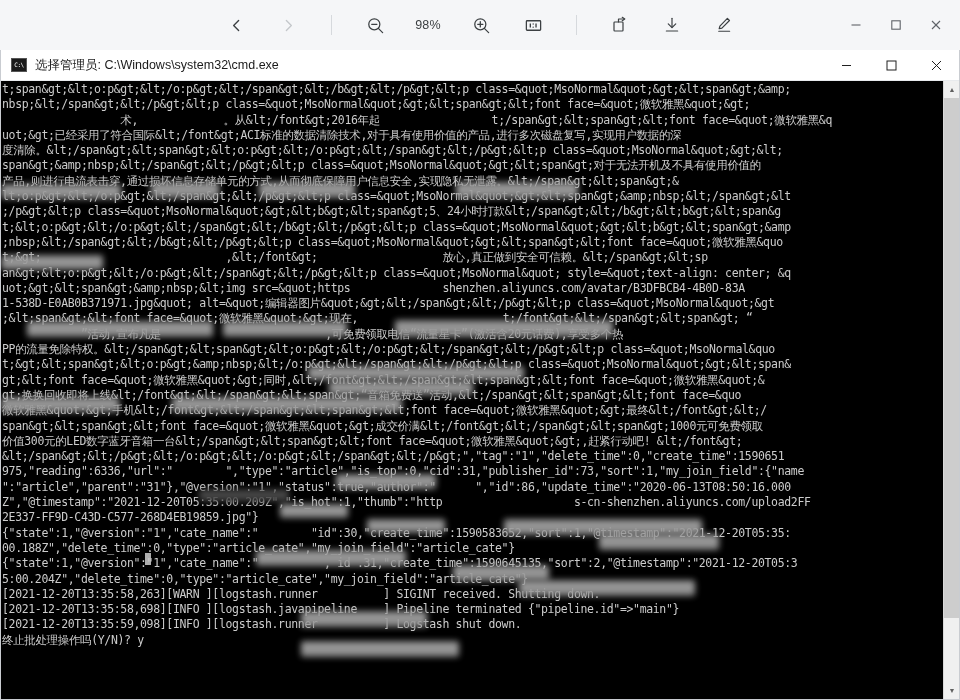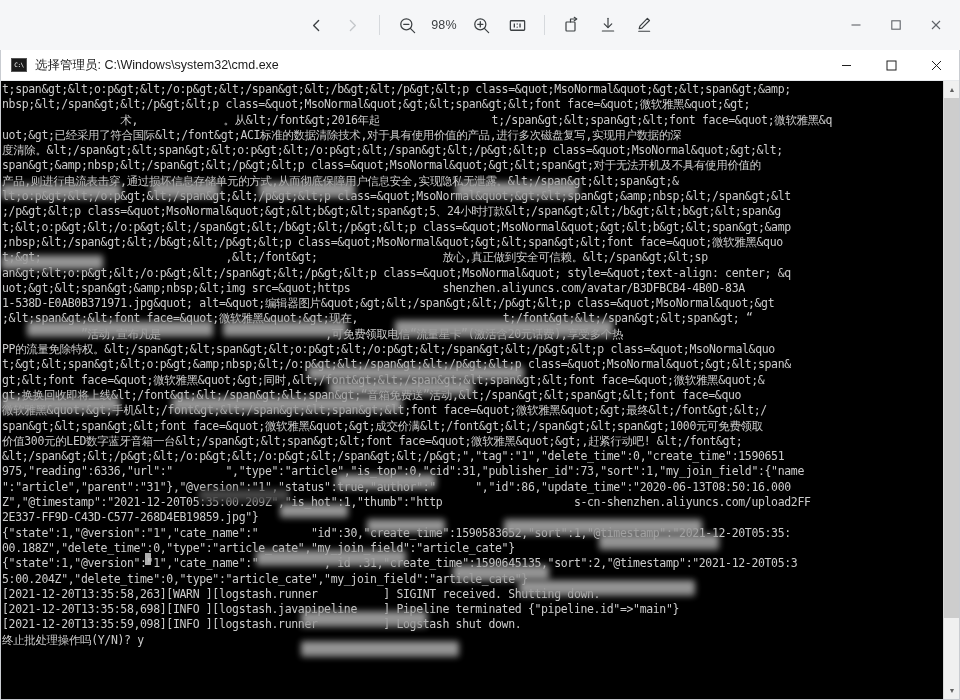--- a/index.html
+++ b/index.html
@@ -21,21 +21,21 @@
     display: flex;
     align-items: center;
   }
 
   #toolbar-center {
     position: absolute;
     left: 0; right: 0;
     display: flex;
     align-items: center;
     justify-content: center;
-    gap: 0px;
+    gap: 16px;
     height: 50px;
   }
 
   .tb-btn {
     width: 36px; height: 36px;
     display: flex; align-items: center; justify-content: center;
     color: #3c4043;
     background: transparent;
     border: none;
     cursor: pointer;

